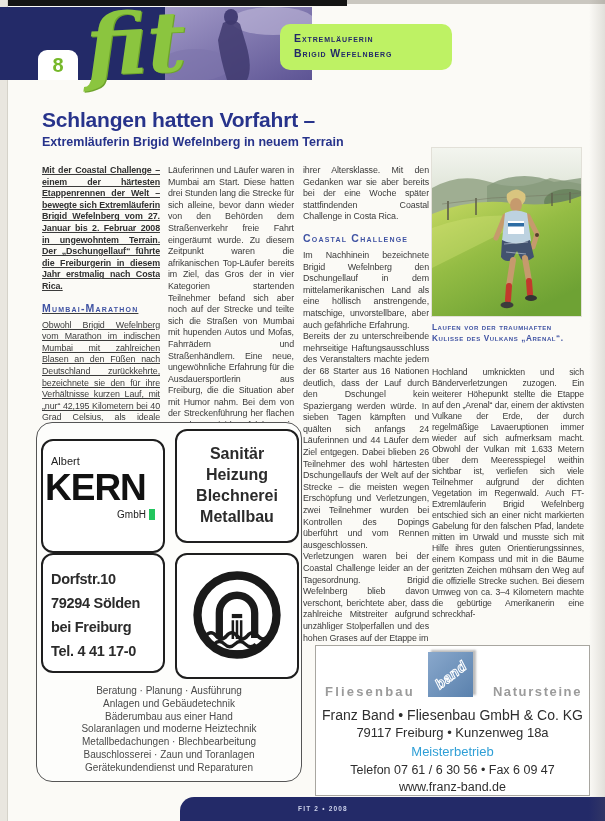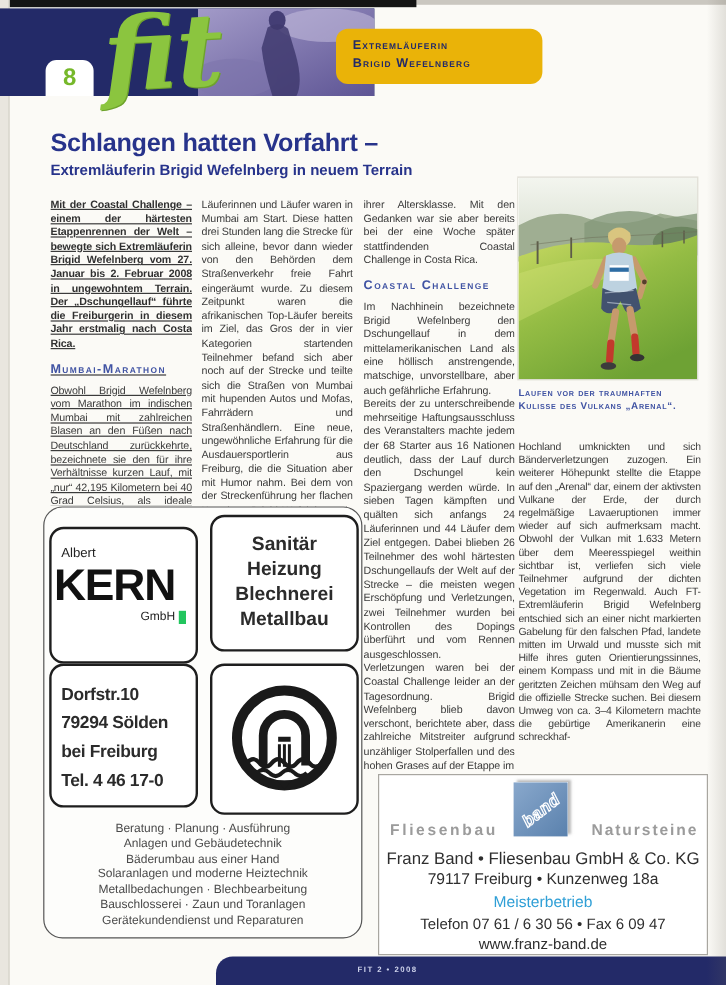--- a/index.html
+++ b/index.html
@@ -18,21 +18,21 @@
   .band{position:absolute;left:0;top:7px;width:312px;height:73px;background:#232a68;}
   .band-photo{position:absolute;left:165px;top:0;width:147px;height:73px;}
   .pagenum-tab{position:absolute;left:38px;top:50px;width:40px;height:30px;background:#ffffff;border-radius:9px 9px 0 0;text-align:center;}
   .pagenum-tab span{color:#76b82a;font-weight:bold;font-size:20px;line-height:30px;}
   .fit-logo{
     position:absolute;left:86px;top:2px;z-index:5;
     font-family:"DejaVu Serif",serif;font-style:italic;font-weight:bold;
     font-size:84px;line-height:1;color:#8bc53f;transform:rotate(-3deg);
     text-shadow:1px 1px 0 #6ea32c;
   }
-  .kicker-tab{position:absolute;left:280px;top:24px;width:172px;height:46px;background:#eab308;border-radius:10px;z-index:3;}
+  .kicker-tab{position:absolute;left:280px;top:24px;width:172px;height:46px;background:#bef264;border-radius:10px;z-index:3;}
   .kicker-tab .k{
     margin:7px 0 0 14px;color:#232a68;font-weight:bold;font-size:10.5px;line-height:15px;
     font-variant:small-caps;letter-spacing:.9px;
   }
   .kicker-tab .k + .k{margin-top:0;}
   
   .title{position:absolute;left:42px;top:108px;width:420px;color:#27338b;font-size:21px;font-weight:bold;letter-spacing:-.2px;}
   .subtitle{position:absolute;left:42px;top:135px;width:420px;color:#27338b;font-size:12.5px;font-weight:bold;}
   
   .col{position:absolute;top:165px;overflow:hidden;color:#3b3b3b;font-size:8.9px;line-height:11.6px;text-align:justify;letter-spacing:-.1px;}
@@ -208,21 +208,21 @@
         <div>Heizung</div>
         <div>Blechnerei</div>
         <div>Metallbau</div>
       </div>
   </div>
   <div class="kbox addr-box">
     <div class="addr-inner">
         <div>Dorfstr.10</div>
         <div>79294 Sölden</div>
         <div>bei Freiburg</div>
-        <div>Tel. 4 46 17-0</div>
+        <div>Tel. 4 41 17-0</div>
       </div>
   </div>
   <div class="kbox plumber-box">
     <svg width="104" height="104" viewBox="0 0 100 100">
       <circle cx="50" cy="50" r="38" fill="none" stroke="#1a1a1a" stroke-width="8"></circle>
       <path d="M33,72 L33,48 A17,17 0 0 1 67,48 L67,72" fill="none" stroke="#1a1a1a" stroke-width="7"></path>
       <rect x="45" y="49" width="10" height="4" fill="#1a1a1a"></rect>
       <path d="M46,55 V73 M50,55 V73 M54,55 V73" stroke="#1a1a1a" stroke-width="2.4"></path>
       <path d="M20,70 q5,-6 10,0 t10,0 t10,0 t10,0 t10,0 t10,0" fill="none" stroke="#1a1a1a" stroke-width="3.4"></path>
       <path d="M28,78 q5,-5 10,0 t10,0 t10,0 t10,0" fill="none" stroke="#1a1a1a" stroke-width="3.2"></path>

